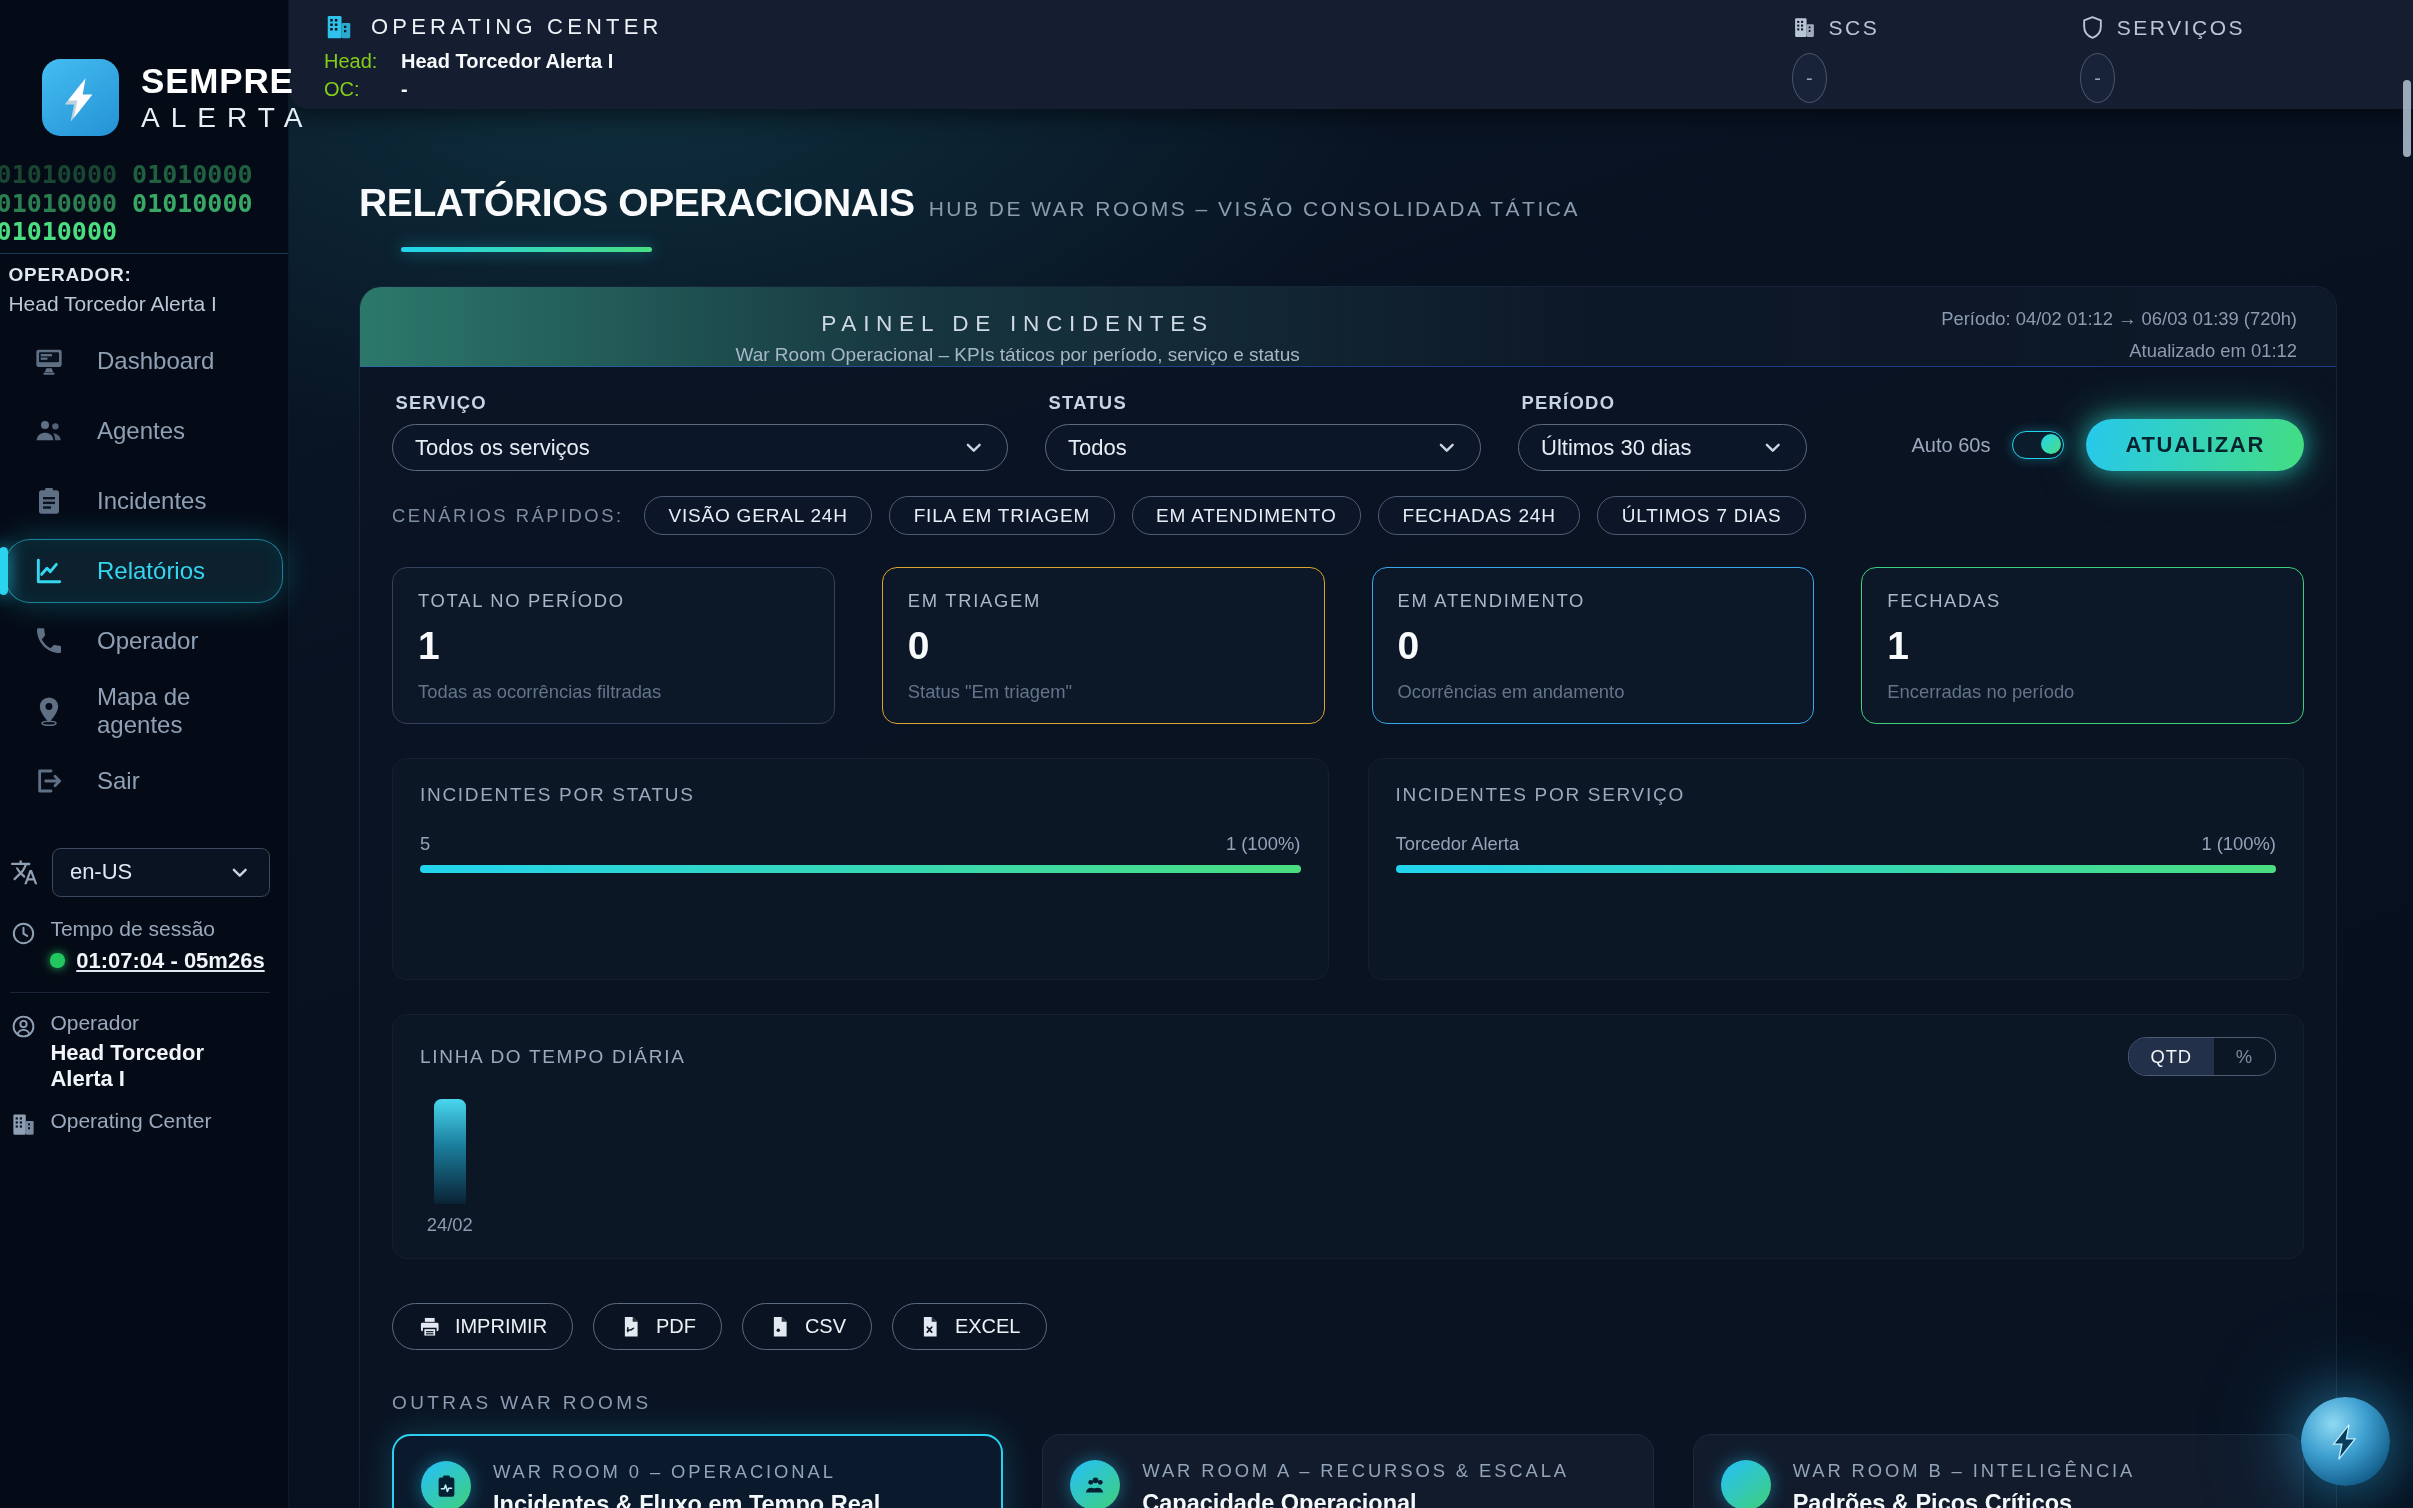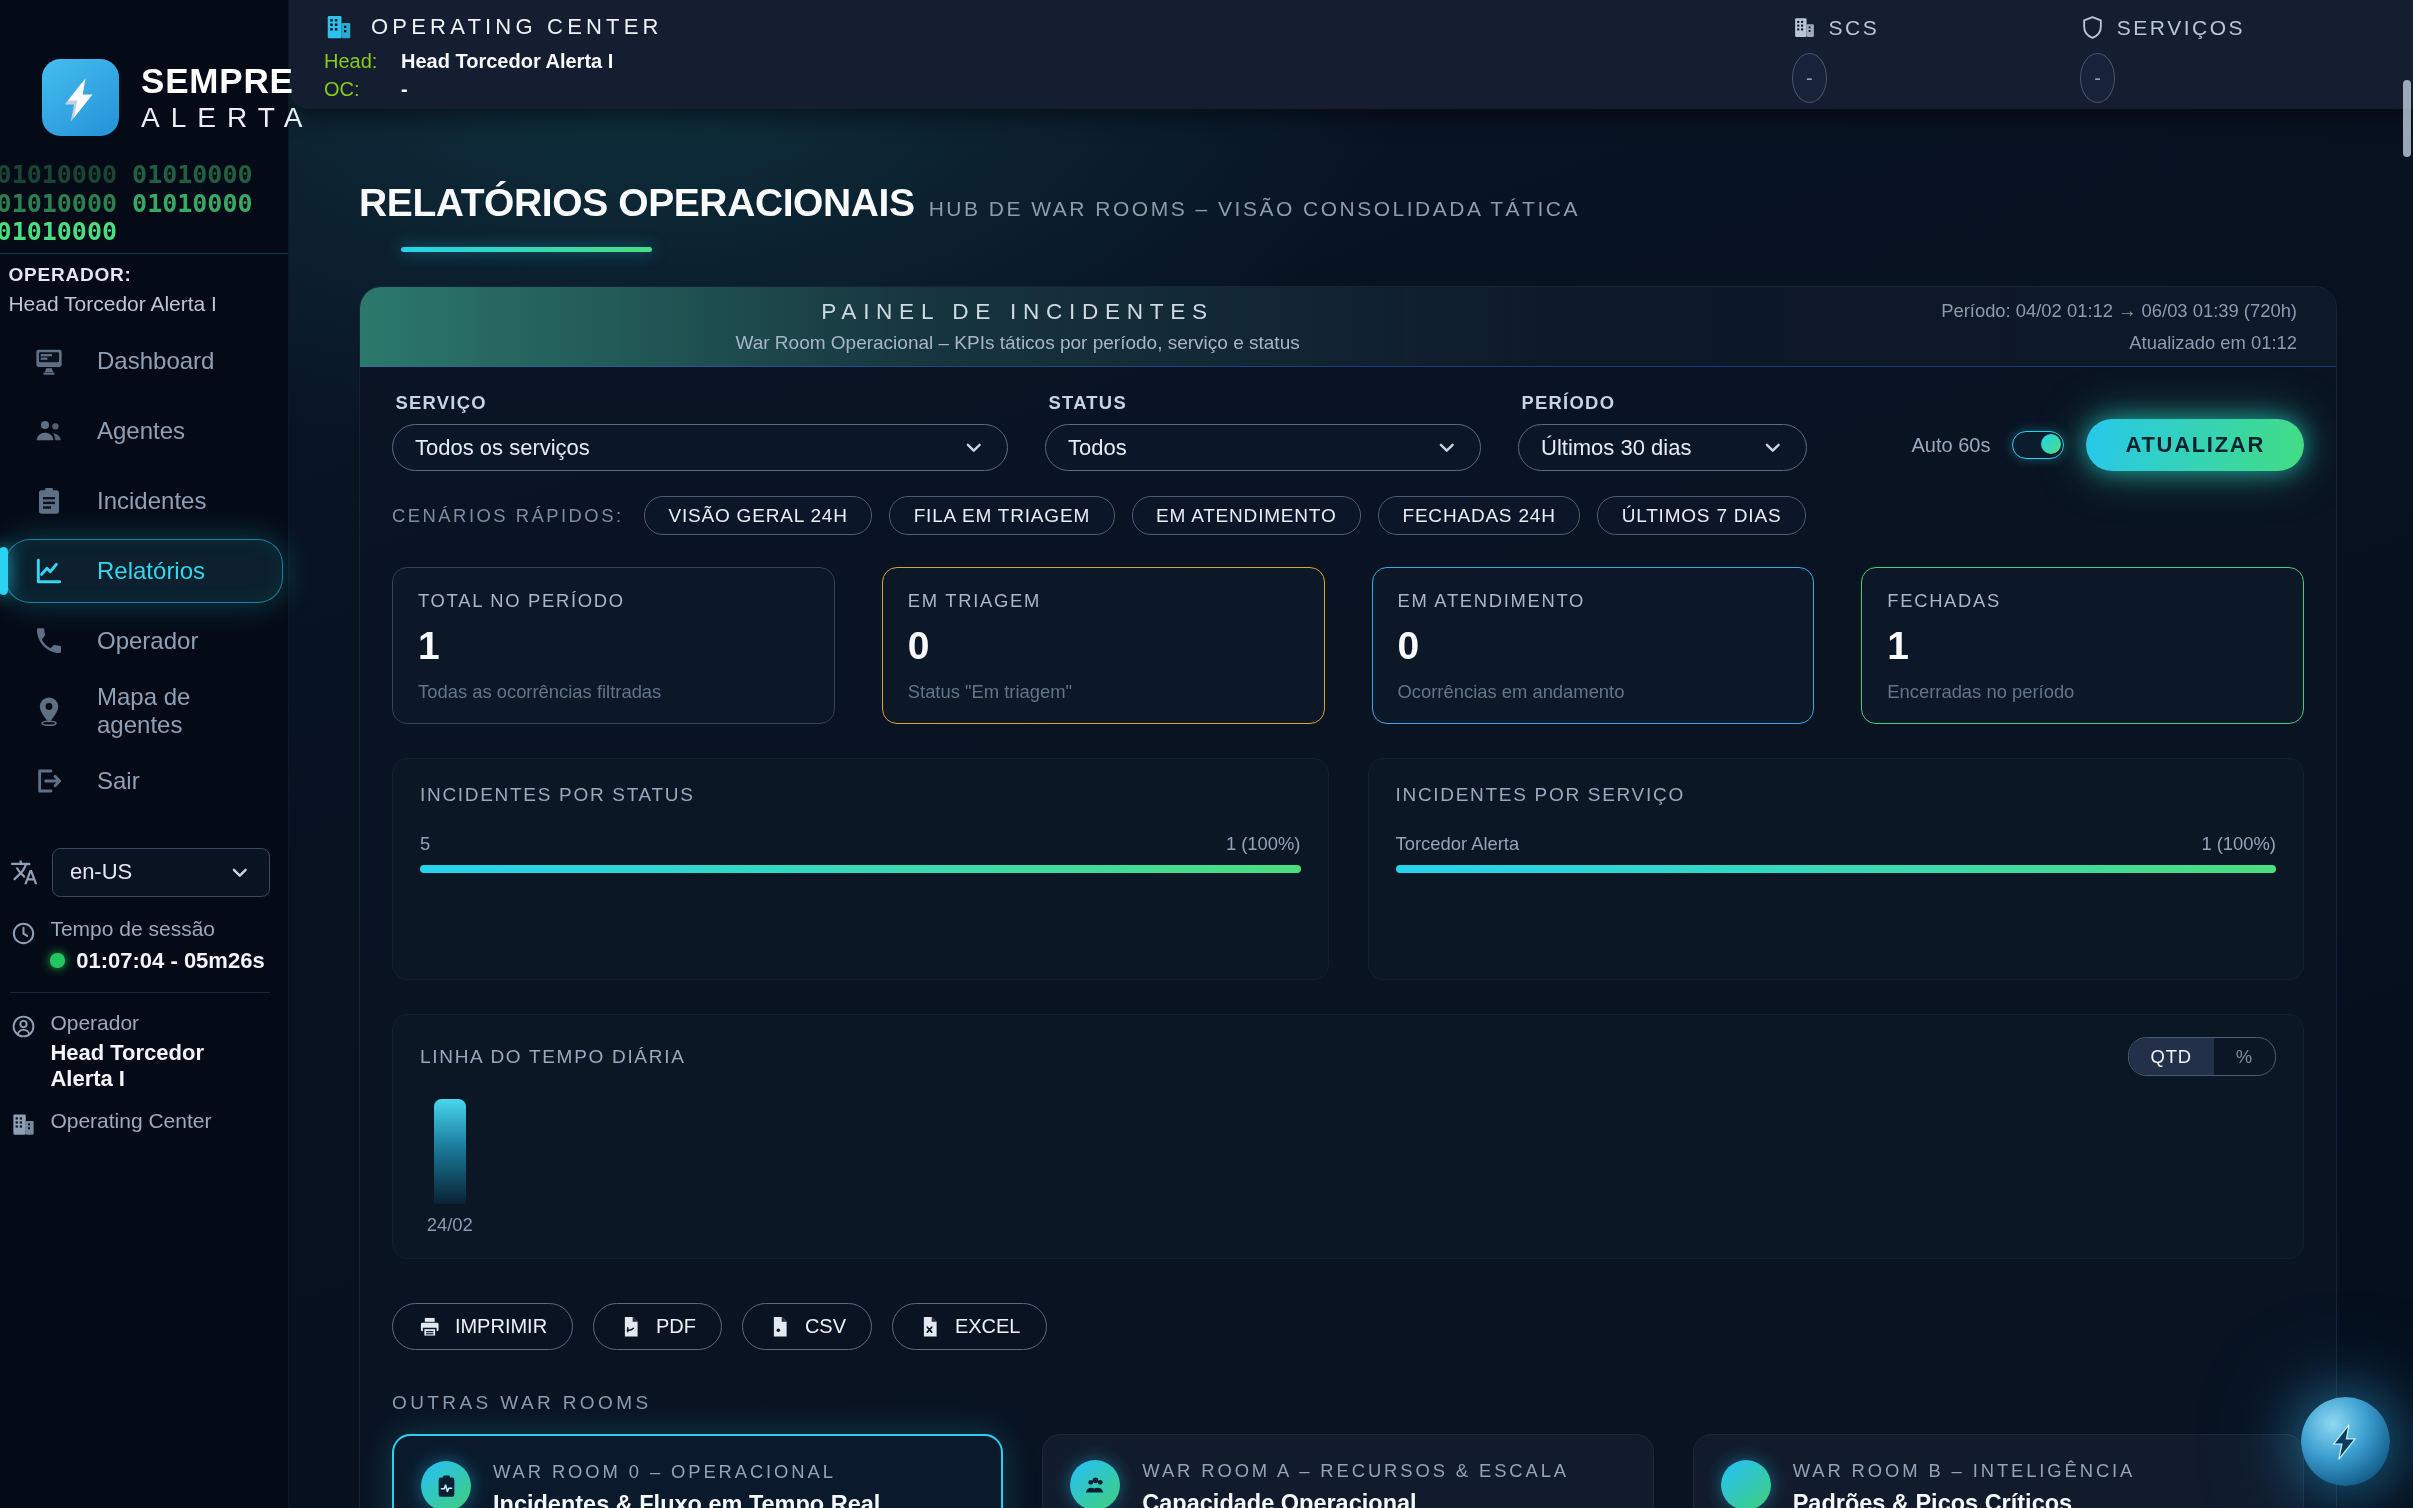--- a/index.html
+++ b/index.html
@@ -30,21 +30,21 @@
   .sidebar-footer { margin-top:35px; padding:0 18.4px 23.5px 10px; }
   .lang-row { display:flex; align-items:center; gap:13.4px; }
   .lang-icon { color:#8fa0b5; }
   .lang-icon svg { width:28.5px; height:28.5px; }
   .lang-select { flex:1; display:flex; align-items:center; justify-content:space-between; border:1.7px solid #3c4b61; border-radius:8.4px; height:49px; padding:0 17px; font-size:22px; color:#dfe7f0; background:#0a1322; cursor:pointer; }
   .lang-select svg { width:23.5px; height:23.5px; color:#cbd5e1; }
   .session-row { display:flex; gap:13.4px; margin-top:20px; align-items:flex-start; }
   .session-icon { color:#8fa0b5; margin-top:3.4px; }
   .session-icon svg { width:27px; height:27px; }
   .session-label { font-size:21px; color:#9aa9bd; }
-  .session-value { display:flex; align-items:center; gap:11.7px; margin-top:6.7px; }
+  .session-value { display:flex; align-items:center; gap:11.7px; margin-top:6.7px;text-decoration:underline; }
   .session-dot { width:14.2px; height:14.2px; border-radius:50%; background:#22c55e; box-shadow:0 0 10px rgba(34,197,94,.9); }
   .session-time { font-size:22px; font-weight:700; color:#f1f5f9; }
   .footer-divider { border:none; border-top:0.8px solid #1b2739; margin:18.4px 0; }
   .foot-row { display:flex; gap:13.4px; margin-bottom:17px; align-items:flex-start; }
   .foot-icon { color:#8fa0b5; margin-top:1.7px; }
   .foot-icon svg { width:27px; height:27px; }
   .foot-label { font-size:21px; color:#9aa9bd; }
   .foot-strong { font-size:22px; font-weight:700; color:#f1f5f9; margin-top:5px; }
 
   
@@ -67,21 +67,21 @@
   .content { position:absolute; left:289px; top:0; right:0; bottom:0; padding-top:109px;
     background: radial-gradient(1257px 637px at 16% 5%, rgba(22,86,98,.40), rgba(22,86,98,0) 62%),
                 linear-gradient(160deg,#0a1626 0%, #071120 45%, #060f1c 100%); }
   .page-head { margin:72px 0 0 70px; }
   .page-title-row { display:flex; align-items:baseline; gap:14px; }
   .page-title { font-size:39px; font-weight:800; letter-spacing:-0.4px; color:#f8fafc; }
   .page-subtitle { font-size:21px; letter-spacing:2.5px; color:#8b9bb0; }
   .title-underline { width:251px; height:5px; border-radius:2.5px; margin:22px 0 0 42px; background:linear-gradient(90deg,#22d3ee,#4ade80); box-shadow:0 0 15px rgba(34,211,238,.5); }
 
   .panel { margin:34px 0 0 70px; width:1978px; background:rgba(10,20,35,.85); border:0.8px solid #16243a; border-radius:22px; overflow:hidden; padding-bottom:28.5px; }
-  .panel-header { height:80px; display:flex; align-items:center; border-bottom:1.7px solid rgba(37,99,235,.45);
+  .panel-header { height:80px; display:flex; align-items:flex-end; border-bottom:1.7px solid rgba(37,99,235,.45);
     background: linear-gradient(90deg, rgba(45,126,111,.95) 0%, rgba(31,78,82,.55) 28%, rgba(13,24,40,.05) 62%, rgba(13,24,40,0) 100%), #0d1828; }
   .ph-title-block { margin-left:19%; text-align:center; }
   .ph-title { font-size:22.6px; letter-spacing:6.7px; color:#cfd9e4; }
   .ph-subtitle { font-size:19px; color:#a7b6c6; margin-top:6.7px; }
   .ph-info { margin-left:auto; text-align:right; padding-right:39px; font-size:18.4px; color:#8b9bb0; line-height:1.7; }
   .panel-body { padding:0 32px; }
 
   .filters-row { margin-top:25px; display:flex; align-items:flex-end; gap:37px; }
   .filter-label { font-size:18.4px; font-weight:700; letter-spacing:1.3px; color:#c6d4e6; margin:0 0 10px 3.4px; }
   .select { display:flex; align-items:center; justify-content:space-between; height:47px; border:1.3px solid #5b6b82; border-radius:23.5px; background:#0b1728; padding:0 22px; font-size:22px; color:#e6ecf4; cursor:pointer; }

